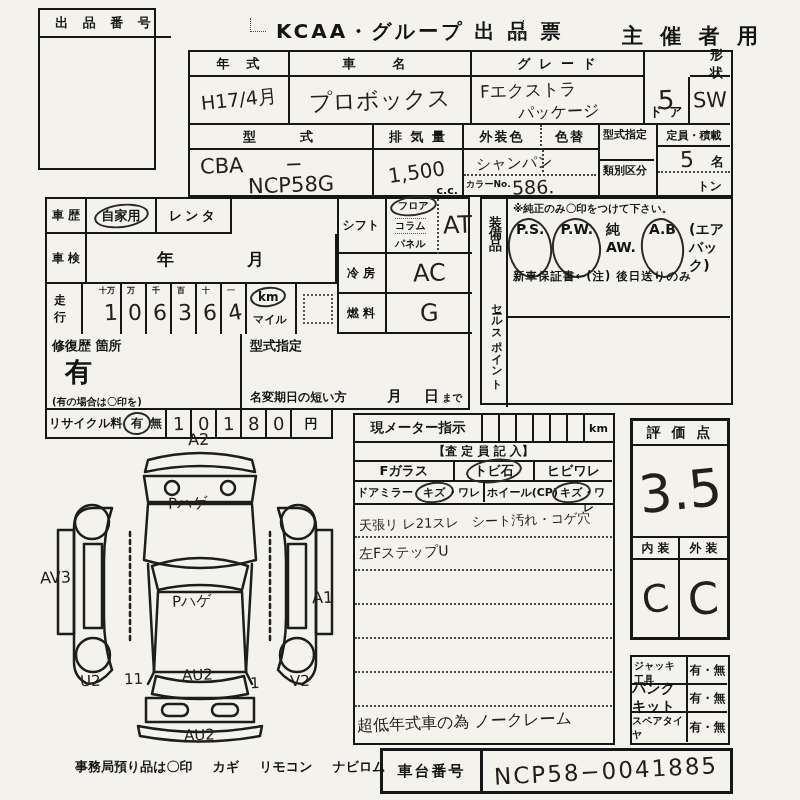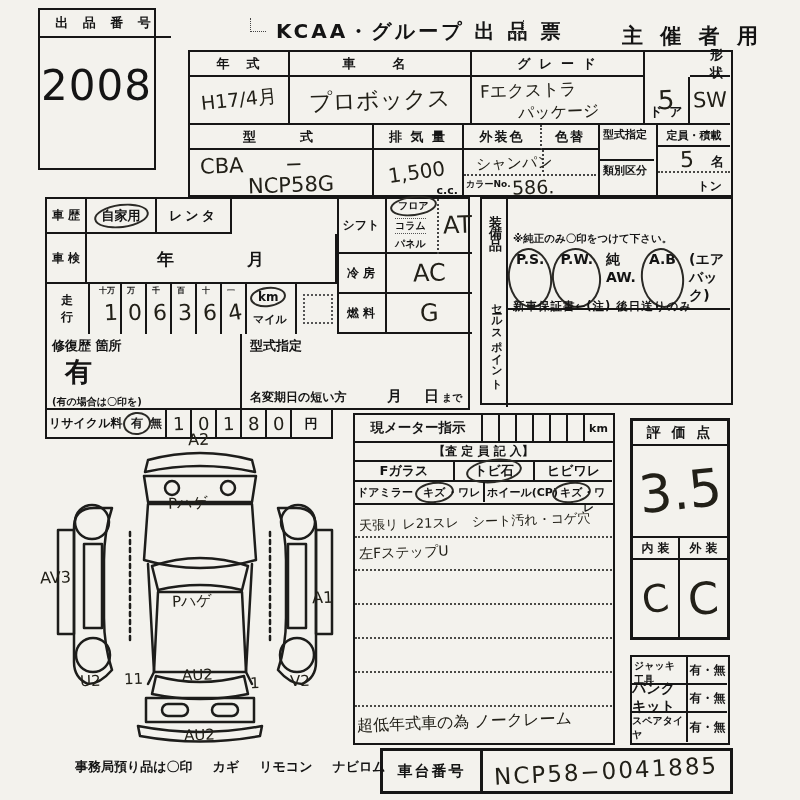--- a/index.html
+++ b/index.html
@@ -29,21 +29,20 @@
   .vtext{writing-mode:vertical-rl;text-orientation:upright;}
   .regmark{width:16px;height:14px;}
 </style>
 </head>
 <body>
 
 <div id="sheet">
 
   <div class="box" style="left:38px;top:8px;width:118px;height:162px;">
     <div class="cell bb ctr lbl" style="left:0;top:0;width:131px;height:28px;letter-spacing:5px;">出 品 番 号</div>
-    <div class="cell ctr" style="left:0;top:40px;width:113px;height:70px;font-size:42px;letter-spacing:1px;">2008</div>
   </div>
 
   <div class="abs regmark" style="left:250px;top:18px;border-left:1.5px dotted #444;border-bottom:1.5px dotted #444;"></div>
   <div class="abs" style="left:276px;top:18px;font-size:20px;font-weight:bold;letter-spacing:3px;">KCAA・グループ 出 品 票</div>
   <div class="abs regmark" style="left:508px;top:20px;border-right:1.5px dotted #444;border-bottom:1.5px dotted #444;"></div>
   <div class="abs" style="left:622px;top:22px;font-size:21px;font-weight:bold;letter-spacing:5px;">主 催 者 用</div>
 
   <div class="box" style="left:188px;top:50px;width:545px;height:147px;">
 
     <div class="cell br bb ctr lbl" style="left:0;top:0;width:100px;height:25px;">年　式</div>
@@ -120,21 +119,21 @@
       <span class="oval">自家用</span>
     </div>
     <div class="cell br bb ctr" style="left:110px;top:0;width:75px;height:35px;font-size:13px;font-weight:bold;letter-spacing:3px;">レンタ</div>
 
     <div class="cell br bb ctr lbl" style="left:0;top:35px;width:40px;height:50px;font-size:12px;letter-spacing:0;">車 検</div>
     <div class="cell br bb" style="left:40px;top:35px;width:250px;height:50px;">
       <span style="position:absolute;left:70px;top:14px;font-size:17px;font-weight:bold;">年</span>
       <span style="position:absolute;left:160px;top:14px;font-size:17px;font-weight:bold;">月</span>
     </div>
 
-    <div class="cell br ctr lbl" style="left:14px;top:85px;width:29px;height:50px;font-size:12px;">走 行</div>
+    <div class="cell br ctr lbl" style="left:7px;top:85px;width:29px;height:50px;font-size:12px;">走 行</div>
     <div class="cell br" style="left:50px;top:85px;width:25px;height:50px;">
       <span class="lbl-s" style="position:absolute;left:2px;top:1px;font-size:8px;">十万</span>
       <span class="hw" style="font-size:22px;position:absolute;left:7px;top:16px;">1</span>
     </div>
     <div class="cell br" style="left:75px;top:85px;width:25px;height:50px;">
       <span class="lbl-s" style="position:absolute;left:5px;top:1px;font-size:8px;">万</span>
       <span class="hw" style="font-size:22px;position:absolute;left:6px;top:16px;">0</span>
     </div>
     <div class="cell br" style="left:100px;top:85px;width:25px;height:50px;">
       <span class="lbl-s" style="position:absolute;left:5px;top:1px;font-size:8px;">千</span>
@@ -212,21 +211,21 @@
     <div class="cell br ctr" style="left:220px;top:0;width:25px;height:27px;">
         <span class="hw" style="font-size:18px;">0</span>
       </div>
     <div class="cell ctr" style="left:245px;top:0;width:38px;height:27px;font-size:13px;font-weight:bold;">円</div>
   </div>
 
   <div class="box" style="left:480px;top:197px;width:253px;height:208px;">
     <div class="cell br" style="left:0;top:0;width:26px;height:93px;">
       <div class="vtext" style="position:absolute;left:4px;top:6px;font-size:13px;font-weight:bold;letter-spacing:12px;">装備品</div>
     </div>
-    <div class="cell bb" style="left:26px;top:0;width:222px;height:81px;margin-top:30px;">
+    <div class="cell bb" style="left:26px;top:0;width:222px;height:119px;">
       <span style="position:absolute;left:5px;top:3px;font-size:10.5px;font-weight:bold;">※純正のみ〇印をつけて下さい。</span>
       <div class="abs" style="left:5px;top:22px;font-size:14px;font-weight:bold;display:flex;gap:10px;">
         <span class="oval">P.S.</span>
         <span class="oval">P.W.</span>
         <span>純AW.</span>
         <span class="oval">A.B</span>
         <span>(エアバック)</span>
       </div>
       <span style="position:absolute;left:5px;top:70px;font-size:11.5px;font-weight:bold;letter-spacing:1px;">新車保証書←(注) 後日送りのみ</span>
     </div>

